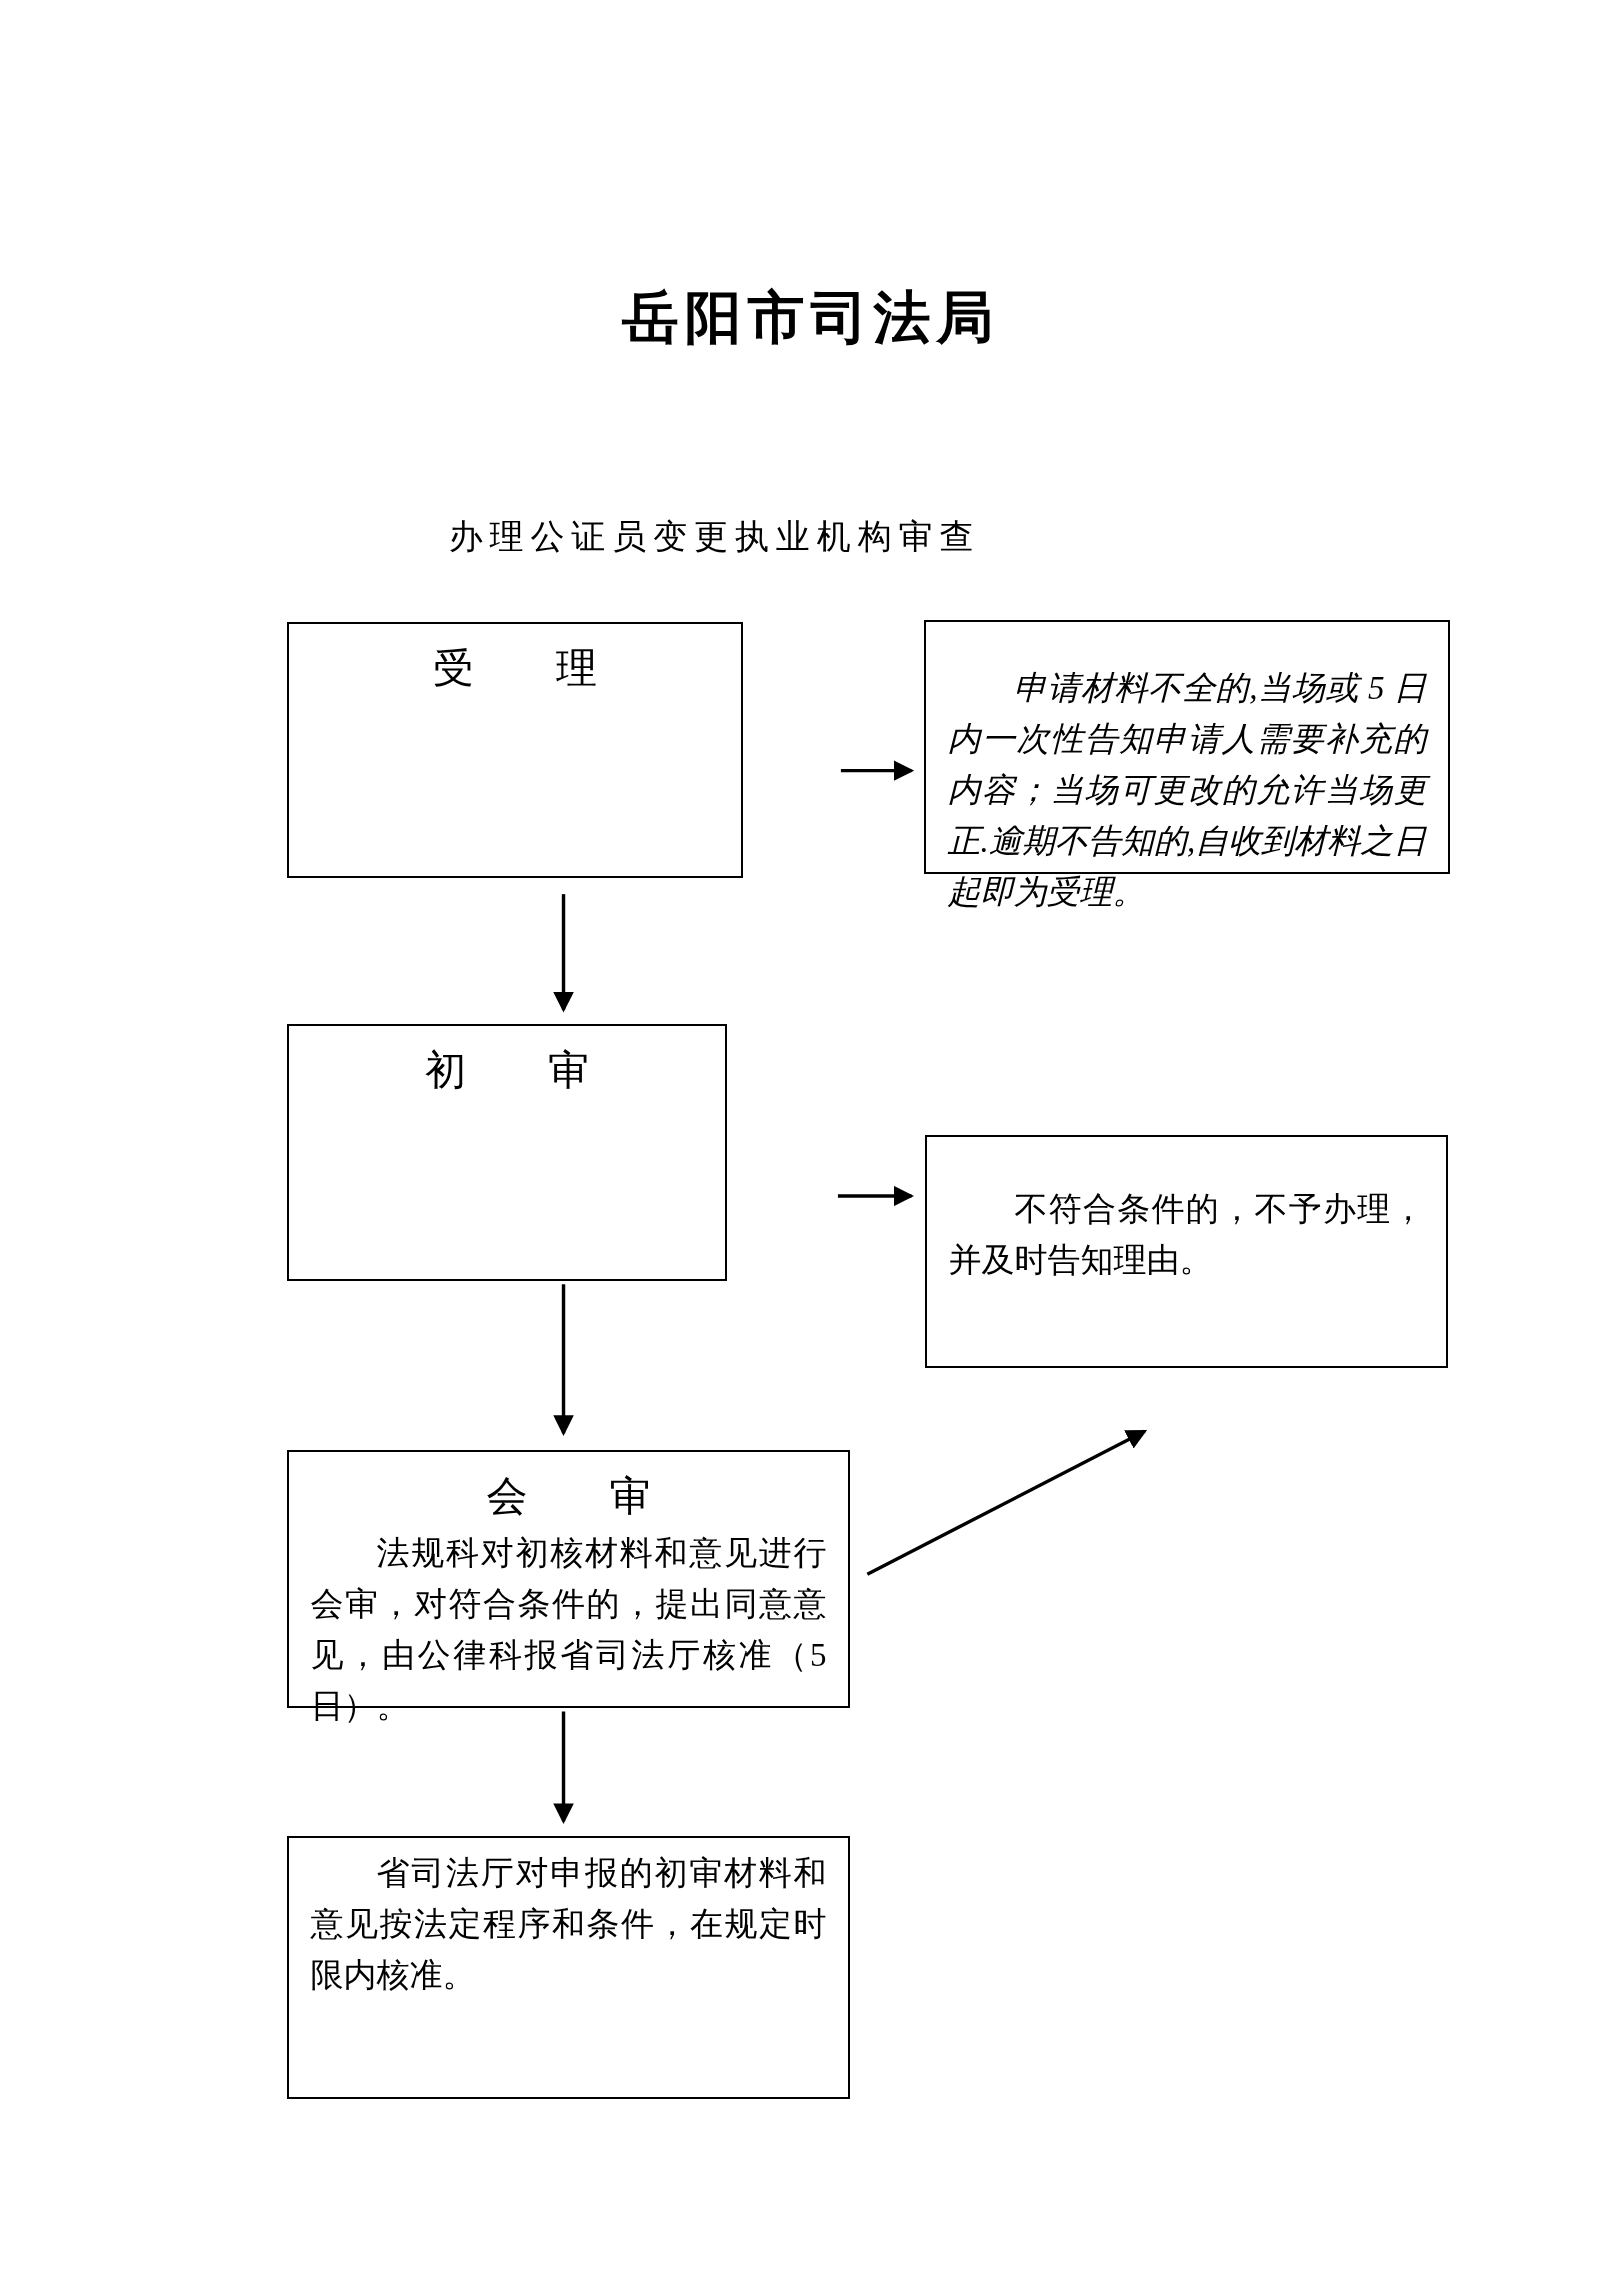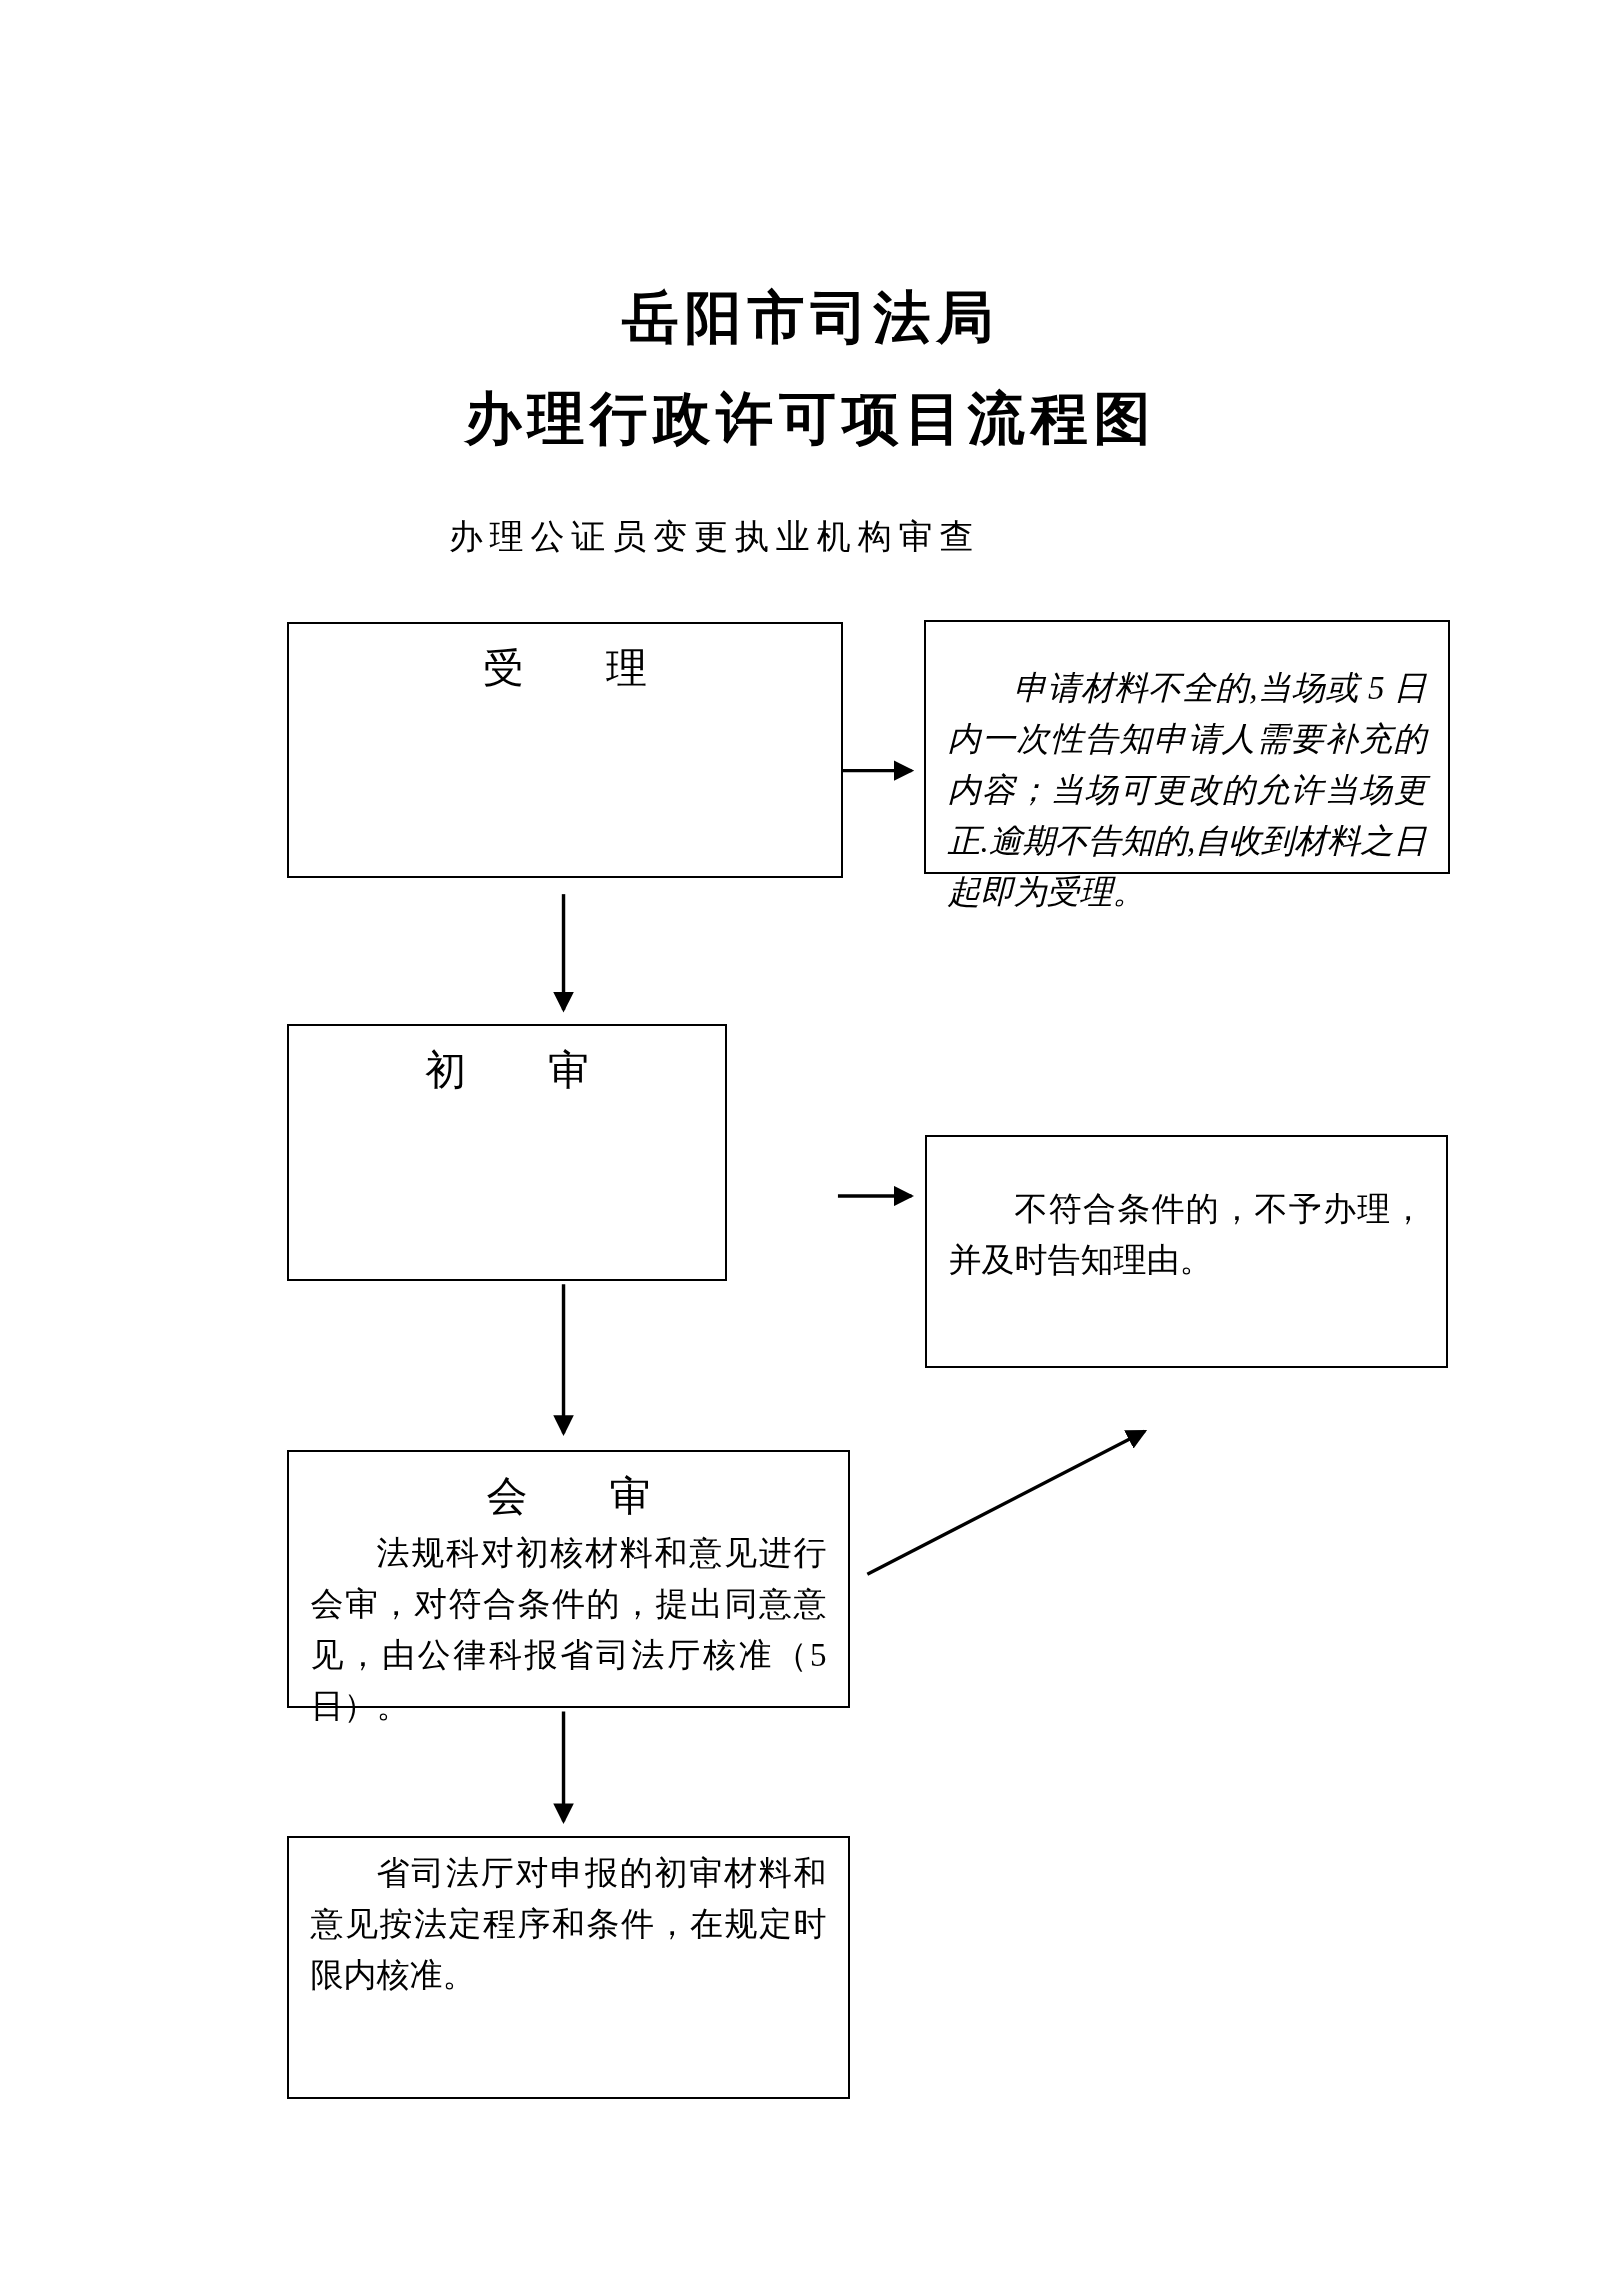--- a/index.html
+++ b/index.html
@@ -57,21 +57,21 @@
   }
   .box-body {
     margin: 9.8px 21.6px 0 21.6px;
     font-family: "Liberation Serif", serif;
     font-size: 33px;
     line-height: 51px;
     text-indent: 2em;
     text-align: justify;
     text-justify: inter-character;
   }
-  #box-accept       { left: 287px; top: 622px;  width: 556px; height: 256px; }
+  #box-accept       { left: 287px; top: 622px;  width: 456px; height: 256px; }
   #box-accept-note  { left: 924px; top: 620px;  width: 526px; height: 254px; font-style: italic; }
   #box-initial      { left: 287px; top: 1024px; width: 440px; height: 257px; }
   #box-reject-note  { left: 925px; top: 1135px; width: 523px; height: 233px; }
   #box-joint        { left: 287px; top: 1450px; width: 563px; height: 258px; }
   #box-approval     { left: 287px; top: 1836px; width: 563px; height: 263px; }
   #box-accept-note .box-body { margin-top: 41px; }
   #box-reject-note .box-body { margin-top: 47px; }
   #arrow-layer {
     position: absolute;
     left: 0;
@@ -84,21 +84,20 @@
     stroke: #000000;
     stroke-width: 3.5;
   }
 </style>
 </head>
 <body>
 
 <div id="page">
 
   <div id="title-line1" class="doc-title">岳阳市司法局</div>
-  <div id="title-line2" class="doc-title">办理行政许可项目流程图</div>
   <div id="subtitle">办理公证员变更执业机构审查</div>
 
   <svg id="arrow-layer" viewBox="0 0 1654 2339" xmlns="http://www.w3.org/2000/svg">
     <defs>
       <marker id="ah" markerWidth="6" markerHeight="6" refX="5.2" refY="3" orient="auto">
         <path d="M0,0 L6,3 L0,6 z" fill="#000000"></path>
       </marker>
     </defs>
     <line x1="858" y1="786" x2="930" y2="786" marker-end="url(#ah)"></line>
     <line x1="575" y1="912" x2="575" y2="1030" marker-end="url(#ah)"></line>

